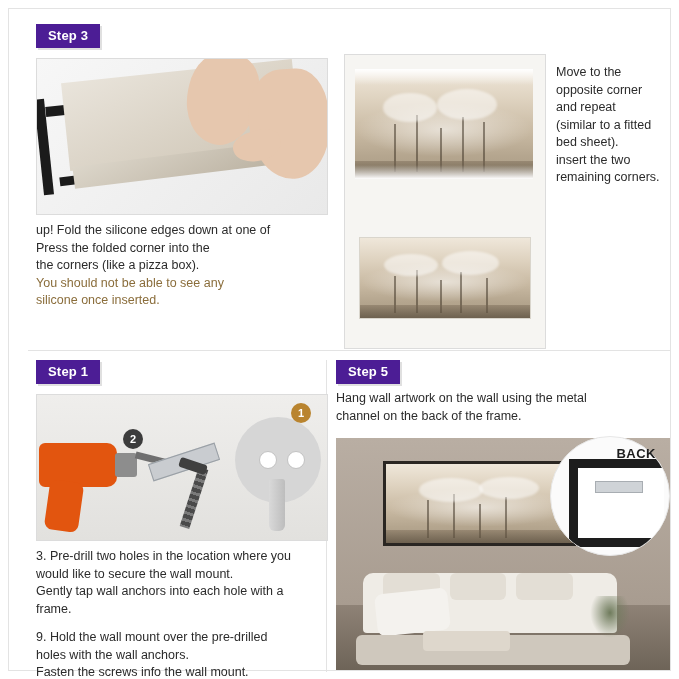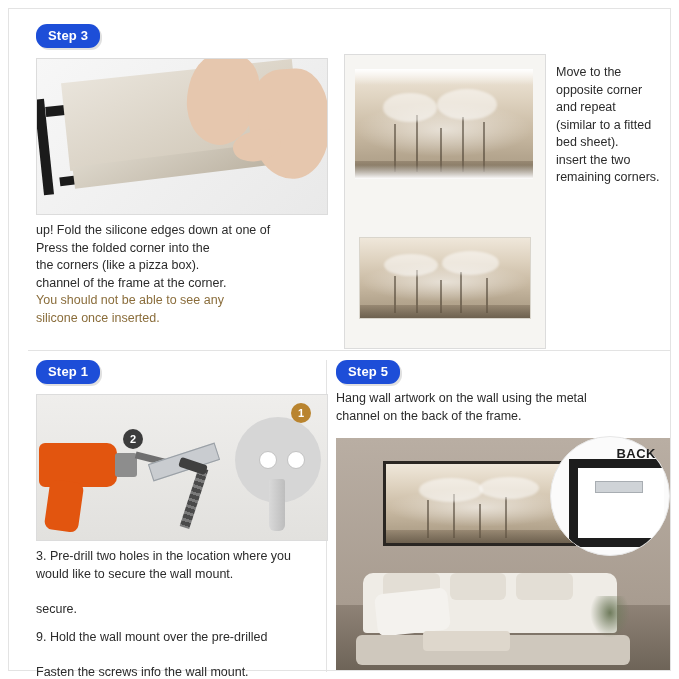--- a/index.html
+++ b/index.html
@@ -32,27 +32,26 @@
   }
   .content {
     position: relative;
     z-index: 2;
     width: 100%;
     height: 100%;
   }
   
   .step-badge {
     display: inline-block;
-    background: #1d4ed8;
+    background: #4c1d95;
     color: #ffffff;
     font-size: 13px;
     font-weight: bold;
     padding: 4px 12px 5px 12px;
     letter-spacing: .2px;
-    border-radius: 11px;
   }
   .badge-shadow {
     box-shadow: 2px 2px 0 rgba(0,0,0,0.12);
   }
   
   .sec3 {
     position: absolute;
     left: 18px;
     top: 14px;
     width: 643px;
@@ -371,21 +370,20 @@
           <div class="hand" style="left:150px; top:-6px; width:70px; height:92px; transform:rotate(12deg);"></div>
           <div class="hand" style="left:212px; top:10px; width:80px; height:110px; transform:rotate(-4deg);"></div>
           <div class="hand" style="left:196px; top:72px; width:48px; height:30px; transform:rotate(-14deg);"></div>
         </div>
       </div>
 
       <div class="text-3">
         <div>up! Fold the silicone edges down at one of</div>
         <div>Press the folded corner into the</div>
         <div>the corners (like a pizza box).</div>
-        <div>channel of the frame at the corner.</div>
         <div class="warn">You should not be able to see any</div>
         <div class="warn">silicone once inserted.</div>
       </div>
 
       <div class="panel-3b">
         <div class="art-a">
           <div class="forest">
             <div class="mist"></div>
             <div class="trunk" style="left:22%; height:44%;"></div>
             <div class="trunk" style="left:34%; height:52%;"></div>
@@ -449,26 +447,26 @@
           <div class="screw-head"></div>
           <div class="num-badge num-1">1</div>
           <div class="num-badge num-2">2</div>
         </div>
       </div>
 
       <div class="text-4">
         <p>
           <span>3. Pre-drill two holes in the location where you</span><br>
           <span>would like to secure the wall mount.</span><br>
-          <br>
-          <span>secure.</span>
+          <span>Gently tap wall anchors into each hole with a</span><br>
+          <span>frame.</span>
         </p>
         <p>
           <span>9. Hold the wall mount over the pre-drilled</span><br>
-          <br>
+          <span>holes with the wall anchors.</span><br>
           <span>Fasten the screws info the wall mount.</span><br>
           
         </p>
       </div>
     </div>
 
     <div class="sec5">
       <div class="badge-wrap">
         <span class="step-badge badge-shadow">Step 5</span>
       </div>

